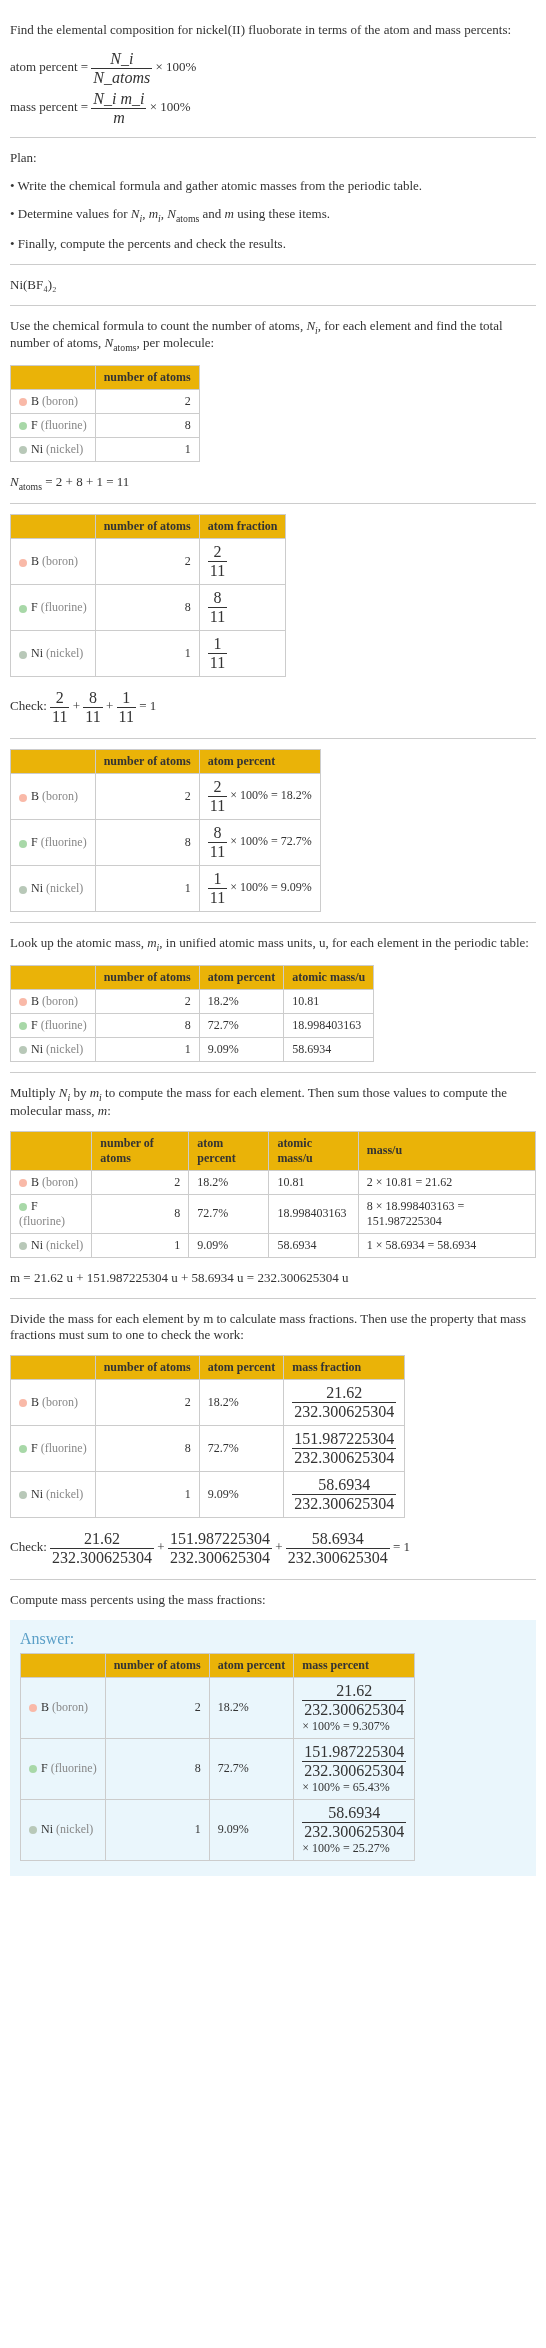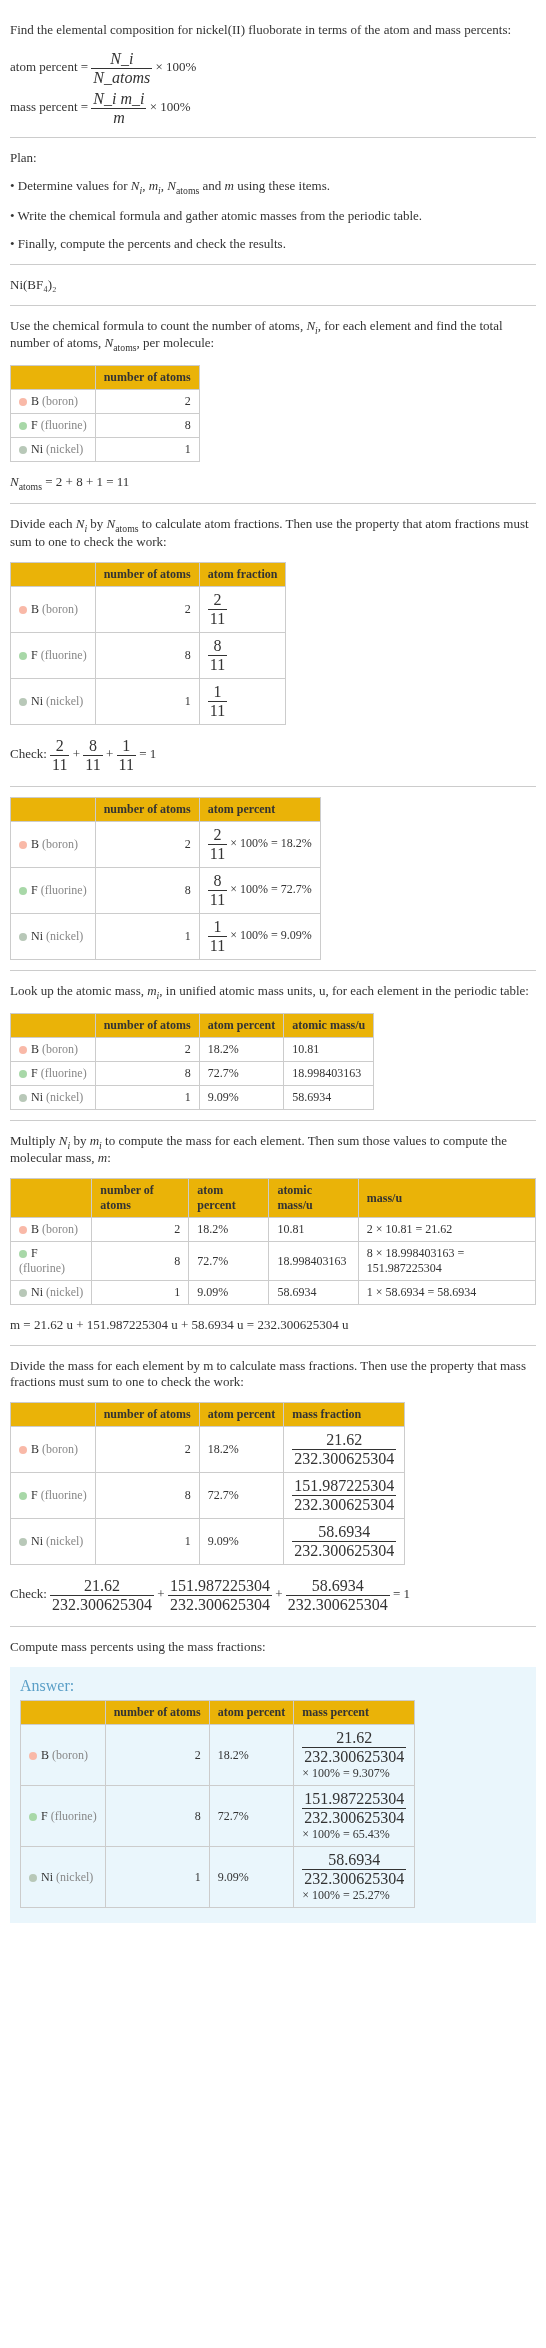--- a/index.html
+++ b/index.html
@@ -45,22 +45,22 @@
   <div class="formula-line">
     <span>mass percent = </span>
     <span class="frac"><span class="n ital">N_i m_i</span><span class="d ital">m</span></span>
     <span> × 100%</span>
   </div>
 </div>
 <div class="hr"></div>
 
 <div class="section">
   <p>Plan:</p>
+  <p>• Write the chemical formula and gather atomic masses from the periodic table.</p>
   <p>• Determine values for <span class="ital">N<span class="sub">i</span></span>, <span class="ital">m<span class="sub">i</span></span>, <span class="ital">N</span><span class="sub">atoms</span> and <span class="ital">m</span> using these items.</p>
-  <p>• Write the chemical formula and gather atomic masses from the periodic table.</p>
   <p>• Finally, compute the percents and check the results.</p>
 </div>
 <div class="hr"></div>
 
 <div class="section">
   <p>Ni(BF₄)₂</p>
 </div>
 <div class="hr"></div>
 
 <div class="section">
@@ -83,21 +83,20 @@
           <td><span class="dot dot-nickel"></span><span>Ni</span> <span class="elname">(nickel)</span></td>
           <td class="num">1</td>
         </tr>
   </tbody>
     </table>
   <p><span class="ital">N</span><span class="sub">atoms</span> = 2 + 8 + 1 = 11</p>
 </div>
 <div class="hr"></div>
 
 <div class="section">
-  <p>Divide each <span class="ital">N<span class="sub">i</span></span> by <span class="ital">N</span><span class="sub">atoms</span> to calculate atom fractions. Then use the property that atom fractions must sum to one to check the work:</p>
   <table>
     <tbody>
         <tr>
           <th></th>
           <th>number of atoms</th>
           <th>atom fraction</th>
         </tr>
     <tr>
           <td><span class="dot dot-boron"></span><span>B</span> <span class="elname">(boron)</span></td>
           <td class="num">2</td>

